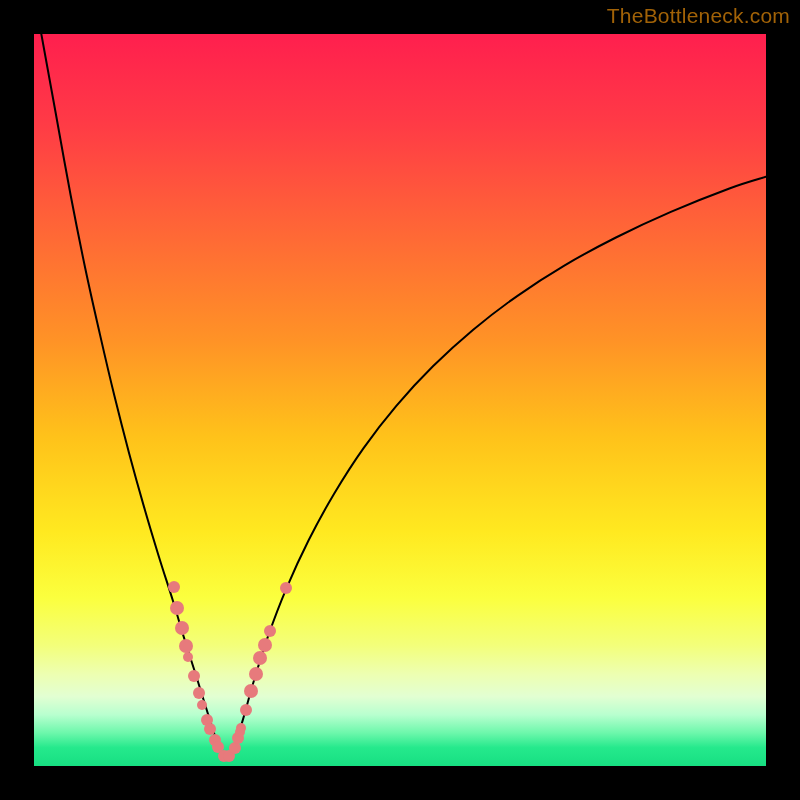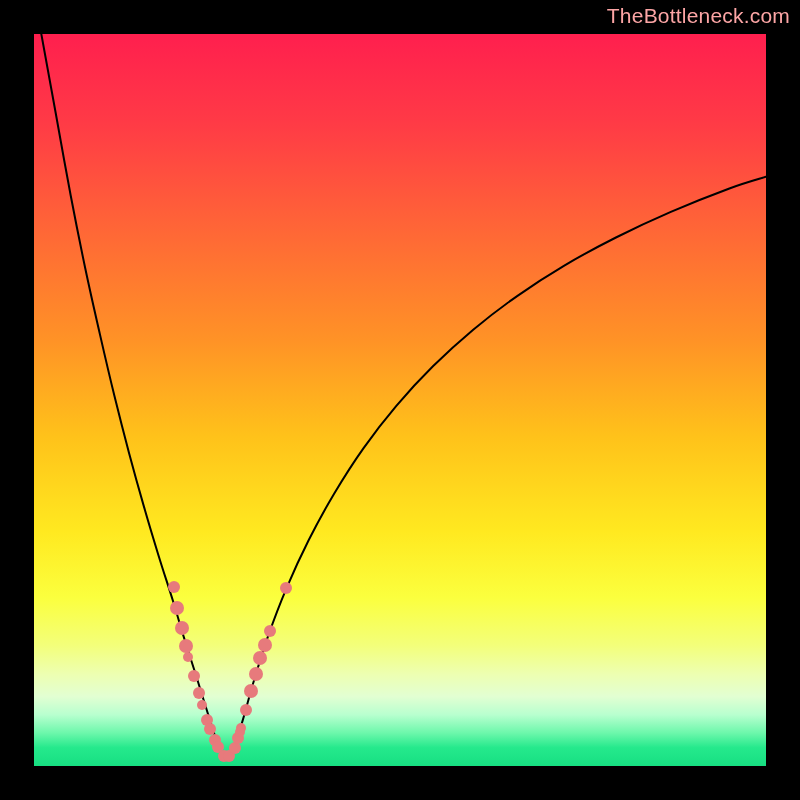--- a/index.html
+++ b/index.html
@@ -38,21 +38,21 @@
   .dot {
     position: absolute;
     background: #e77a7c;
     border-radius: 50%;
     transform: translate(-50%, -50%);
   }
   .watermark {
     position: absolute;
     top: 4px;
     right: 10px;
-    color: #fca5a5;
+    color: #a16207;
     font-size: 21px;
     font-weight: 500;
     letter-spacing: 0.2px;
     user-select: none;
   }
 </style>
 </head>
 <body>
 
 <div class="stage">

